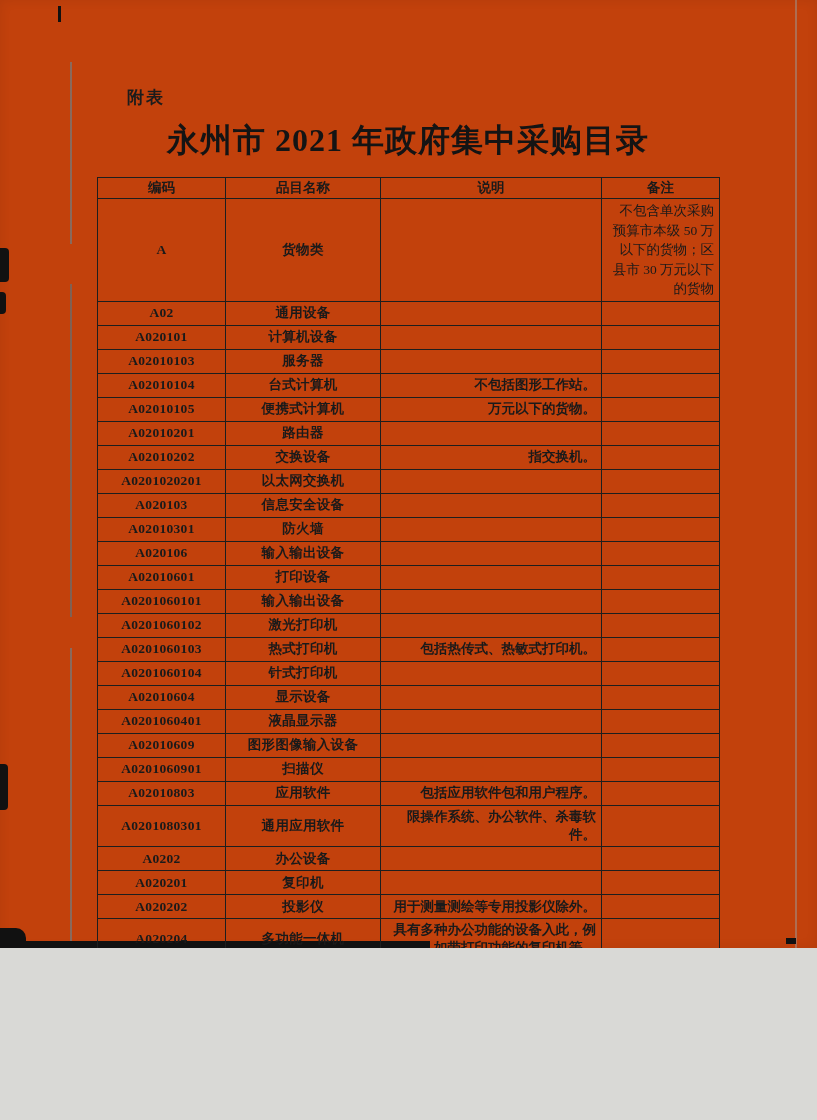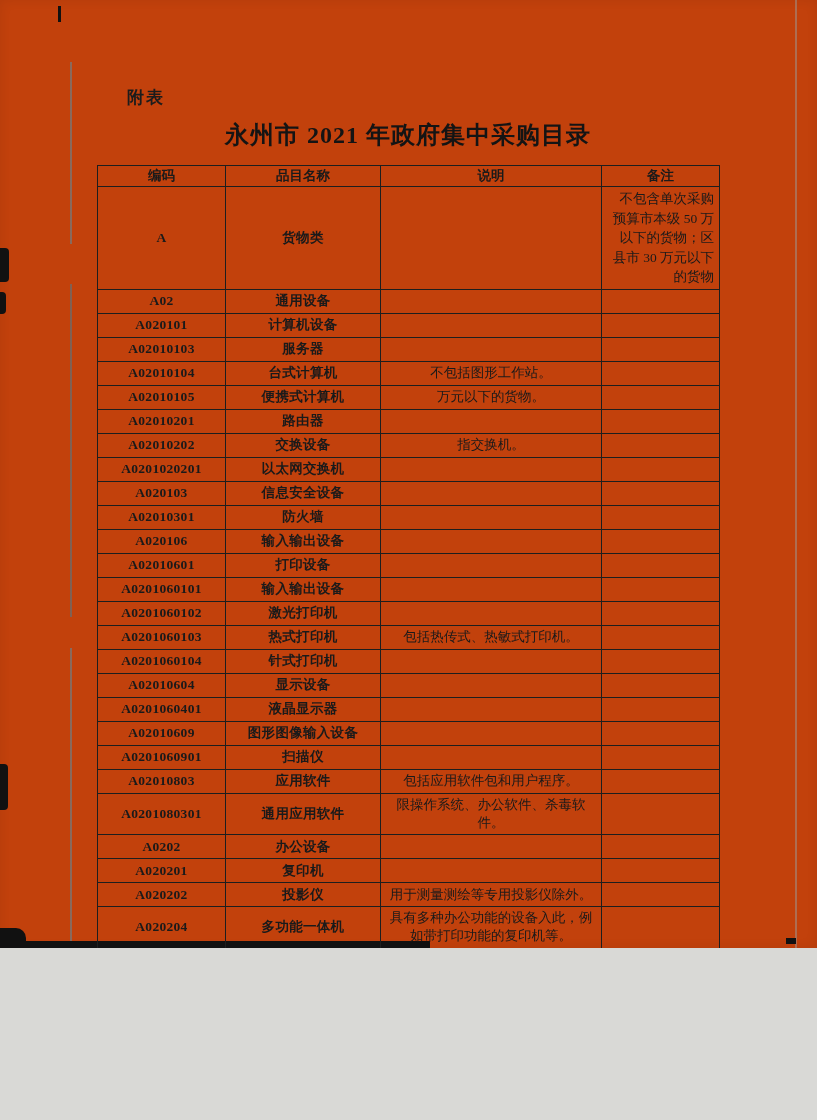--- a/index.html
+++ b/index.html
@@ -38,21 +38,21 @@
     width:622px;
   }
   .attachment-label {
     font-size:17px; font-weight:bold; color:#1c1c1c;
     margin-left:30px; margin-bottom:10px;
     letter-spacing:2px;
   }
   .doc-title {
     margin:0 0 14px 0;
     text-align:center;
-    font-size:24px; font-weight:bold; color:#141414;
+    font-size:32px; font-weight:bold; color:#141414;
     letter-spacing:1px;
   }
   table.catalog {
     border-collapse:collapse;
     table-layout:fixed;
     width:622px;
     background:transparent;
   }
   table.catalog th, table.catalog td {
     border:1.4px solid #1e1e1e;
@@ -63,21 +63,21 @@
     overflow:hidden;
   }
   table.catalog th {
     font-weight:bold;
     text-align:center;
     height:17px;
     padding:1px 2px;
   }
   table.catalog td { height:19px; }
   td.cell-code, td.cell-name { text-align:center; font-weight:bold; letter-spacing:.3px; }
-  td.cell-desc { text-align:center; font-weight:normal; line-height:1.35; }
+  td.cell-desc { text-align:right; font-weight:bold; line-height:1.35; }
   td.cell-note { text-align:right; font-weight:normal; line-height:1.45; }
   tr.section-row td.cell-code, tr.section-row td.cell-name { font-weight:bold; }
   .page-number {
     position:absolute;
     left:548px; top:946px;
     font-size:17px; font-weight:bold; color:#1a1a1a;
     letter-spacing:2px;
   }
 </style>
 </head>

